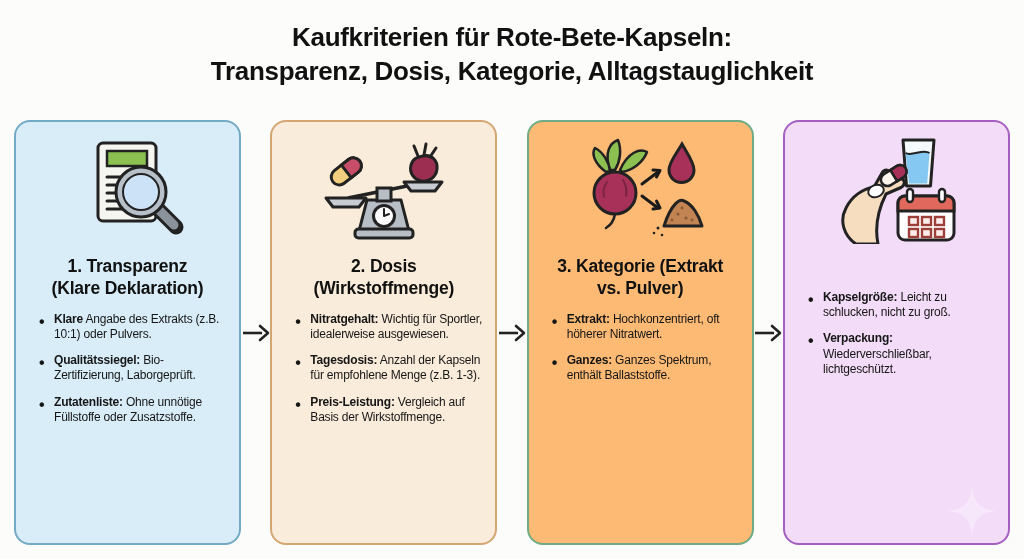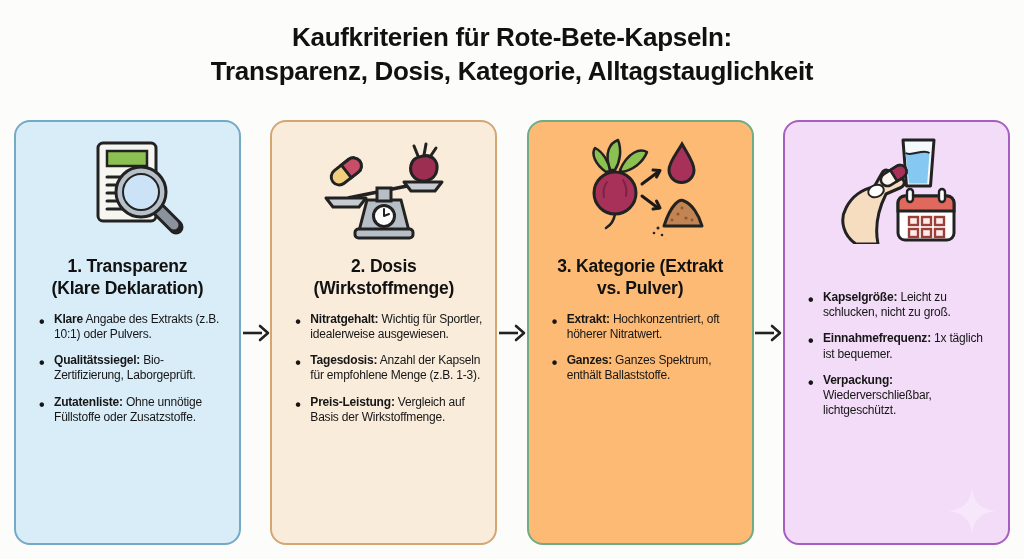--- a/index.html
+++ b/index.html
@@ -247,21 +247,20 @@
               <rect x="96" y="93" width="9" height="8"></rect>
               <rect x="109" y="93" width="9" height="8"></rect>
           </g>
         </svg>
       </div>
       <h2 class="card-title">
         <br>
       </h2>
       <ul class="bullets">
         <li><b>Kapselgröße:</b><span> Leicht zu schlucken, nicht zu groß.</span></li>
-        <li><b>Einnahmefrequenz:</b><span> 1x täglich ist bequemer.</span></li>
         <li><b>Verpackung:</b><span> Wiederverschließbar, lichtgeschützt.</span></li>
       </ul>
       <svg class="sparkle" viewBox="0 0 24 24" aria-hidden="true">
         <path d="M12,0 C13,8 16,11 24,12 C16,13 13,16 12,24 C11,16 8,13 0,12 C8,11 11,8 12,0 Z" fill="#f6e7fa"></path>
       </svg>
     </section>
 
   </div>
 </div>
 

